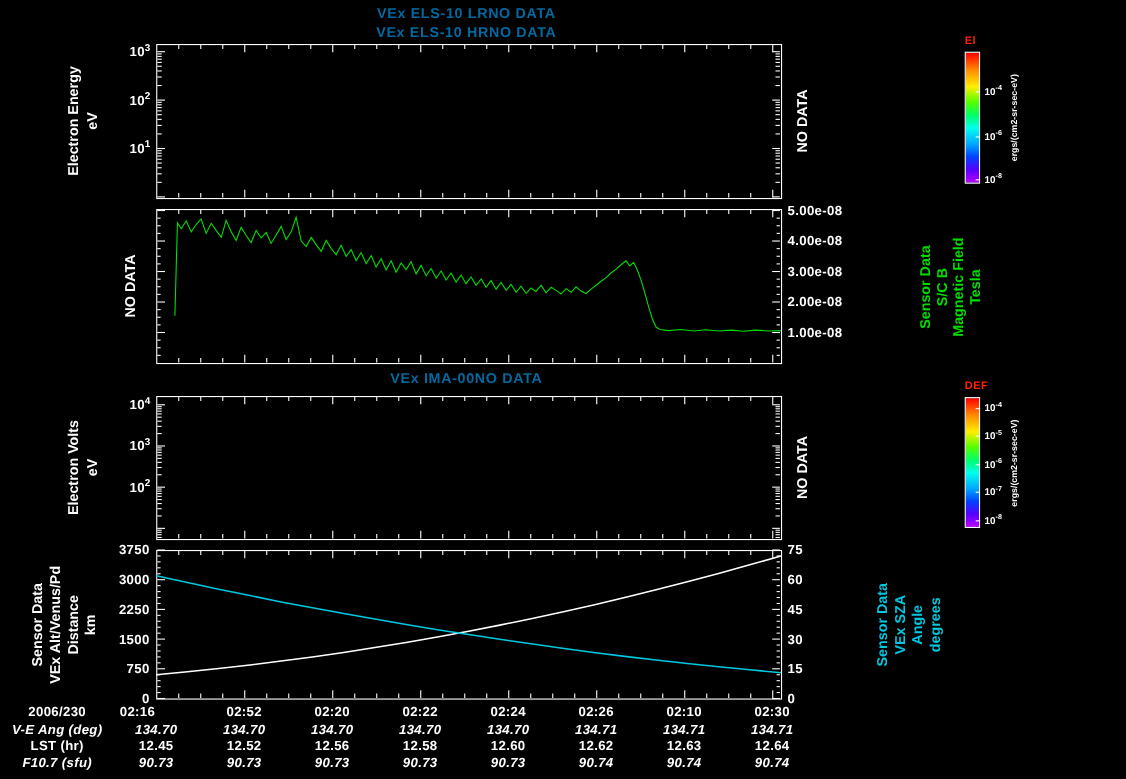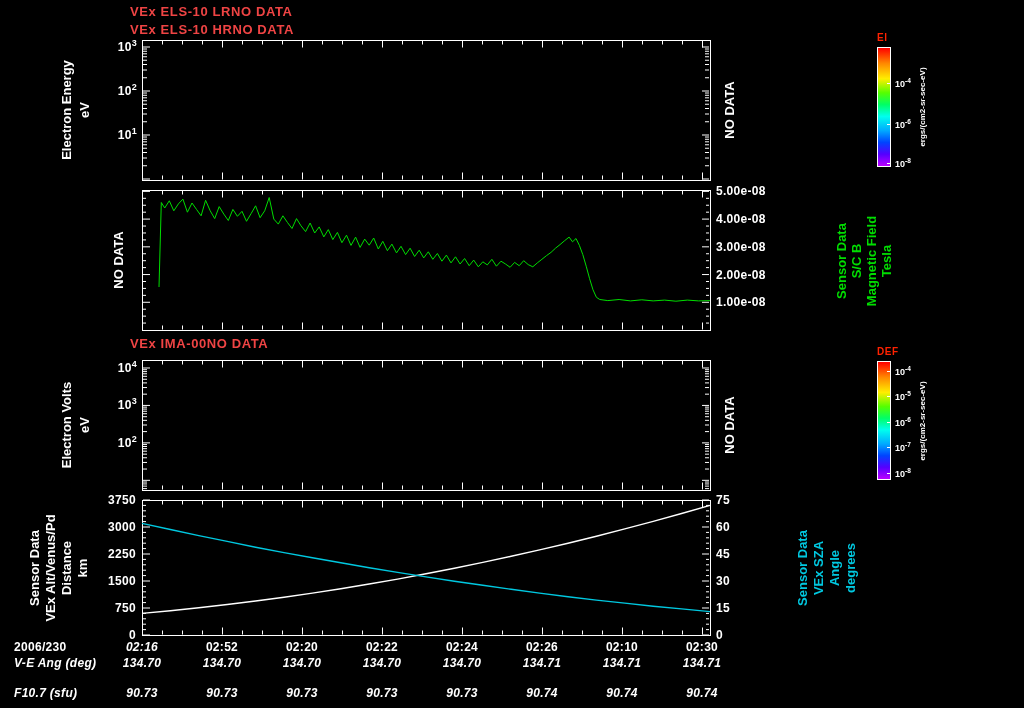--- a/index.html
+++ b/index.html
@@ -1,26 +1,26 @@
 <!DOCTYPE html>
 <html><head>
 <meta charset="utf-8">
 <style>
   *{margin:0;padding:0;box-sizing:border-box}
   html,body{background:#000;width:1024px;height:708px;overflow:hidden}
   #app{position:relative;width:1024px;height:708px;background:#000;
        font-family:"Liberation Sans",sans-serif;font-weight:bold;color:#fff}
   #plot-svg{position:absolute;left:0;top:0}
   #plot-svg text{font-family:"Liberation Sans",sans-serif;letter-spacing:0.3px}
-  .hdr{position:absolute;left:130px;width:568px;display:flex;justify-content:flex-start;
-       font-size:13px;color:#ef4444;letter-spacing:0.6px}
+  .hdr{position:absolute;left:140px;width:568px;display:flex;justify-content:center;
+       font-size:13px;color:#0369a1;letter-spacing:0.6px}
   .vlabel{position:absolute;white-space:nowrap;font-weight:bold;
           transform:translate(-50%,-50%) rotate(-90deg)}
   .trow{position:absolute;left:0;width:1024px;height:15px;font-size:12px;color:#fff;letter-spacing:0.3px}
-  .rowlabel{position:absolute;left:14px;width:104px;text-align:left}
+  .rowlabel{position:absolute;left:0;width:104px;text-align:center}
   .cell{position:absolute;width:80px;text-align:center}
   .cbar{position:absolute;border:1px solid #fff;
         background:linear-gradient(180deg,#ff0000 0%,#ff8800 13%,#ffee00 26%,#55ff00 38%,
                    #00ff66 48%,#00ffee 58%,#00aaff 70%,#0044ff 80%,#5500ff 90%,#bb00ff 100%)}
   .cbar-title{position:absolute;font-size:10px;font-weight:bold;letter-spacing:0.5px}
   .cbar-tick{position:absolute;font-size:9px;color:#fff}
   .cbar-tick sup{font-size:6.5px}
   .cbar-mark{position:absolute;width:4px;height:1px;background:#fff}
   .cbar-unit{font-size:8px;color:#fff;letter-spacing:0}
 </style>
@@ -558,40 +558,51 @@
     <div class="cbar-mark" style="left: 887px; top: 396.105px;"></div>
     <div class="cbar-tick" style="left: 895px; top: 415.69px;"><span>10</span><sup>-6</sup></div>
     <div class="cbar-mark" style="left: 887px; top: 421.69px;"></div>
     <div class="cbar-tick" style="left: 895px; top: 441.275px;"><span>10</span><sup>-7</sup></div>
     <div class="cbar-mark" style="left: 887px; top: 447.275px;"></div>
     <div class="cbar-tick" style="left: 895px; top: 466.86px;"><span>10</span><sup>-8</sup></div>
     <div class="cbar-mark" style="left: 887px; top: 472.86px;"></div>
     <div class="vlabel cbar-unit" style="left: 922px; top: 420.5px;">ergs/(cm2-sr-sec-eV)</div>
     <div class="trow" style="top: 640px;">
       <div class="rowlabel">2006/230</div>
-      <div class="cell" style="left: 102px; font-style: italic;">02:16</div>
+      <div class="cell" style="left: 85px;">02:16</div>
       <div class="cell" style="left: 182px;">02:52</div>
       <div class="cell" style="left: 262px;">02:20</div>
       <div class="cell" style="left: 342px;">02:22</div>
       <div class="cell" style="left: 422px;">02:24</div>
       <div class="cell" style="left: 502px;">02:26</div>
       <div class="cell" style="left: 582px;">02:10</div>
       <div class="cell" style="left: 662px;">02:30</div>
     </div>
     <div class="trow" style="top: 656px; font-style: italic;">
       <div class="rowlabel">V-E Ang (deg)</div>
       <div class="cell" style="left: 102px;">134.70</div>
       <div class="cell" style="left: 182px;">134.70</div>
       <div class="cell" style="left: 262px;">134.70</div>
       <div class="cell" style="left: 342px;">134.70</div>
       <div class="cell" style="left: 422px;">134.70</div>
       <div class="cell" style="left: 502px;">134.71</div>
       <div class="cell" style="left: 582px;">134.71</div>
       <div class="cell" style="left: 662px;">134.71</div>
     </div>
+    <div class="trow" style="top: 671px;">
+      <div class="rowlabel">LST (hr)</div>
+      <div class="cell" style="left: 102px;">12.45</div>
+      <div class="cell" style="left: 182px;">12.52</div>
+      <div class="cell" style="left: 262px;">12.56</div>
+      <div class="cell" style="left: 342px;">12.58</div>
+      <div class="cell" style="left: 422px;">12.60</div>
+      <div class="cell" style="left: 502px;">12.62</div>
+      <div class="cell" style="left: 582px;">12.63</div>
+      <div class="cell" style="left: 662px;">12.64</div>
+    </div>
     <div class="trow" style="top: 686px; font-style: italic;">
       <div class="rowlabel">F10.7 (sfu)</div>
       <div class="cell" style="left: 102px;">90.73</div>
       <div class="cell" style="left: 182px;">90.73</div>
       <div class="cell" style="left: 262px;">90.73</div>
       <div class="cell" style="left: 342px;">90.73</div>
       <div class="cell" style="left: 422px;">90.73</div>
       <div class="cell" style="left: 502px;">90.74</div>
       <div class="cell" style="left: 582px;">90.74</div>
       <div class="cell" style="left: 662px;">90.74</div>

